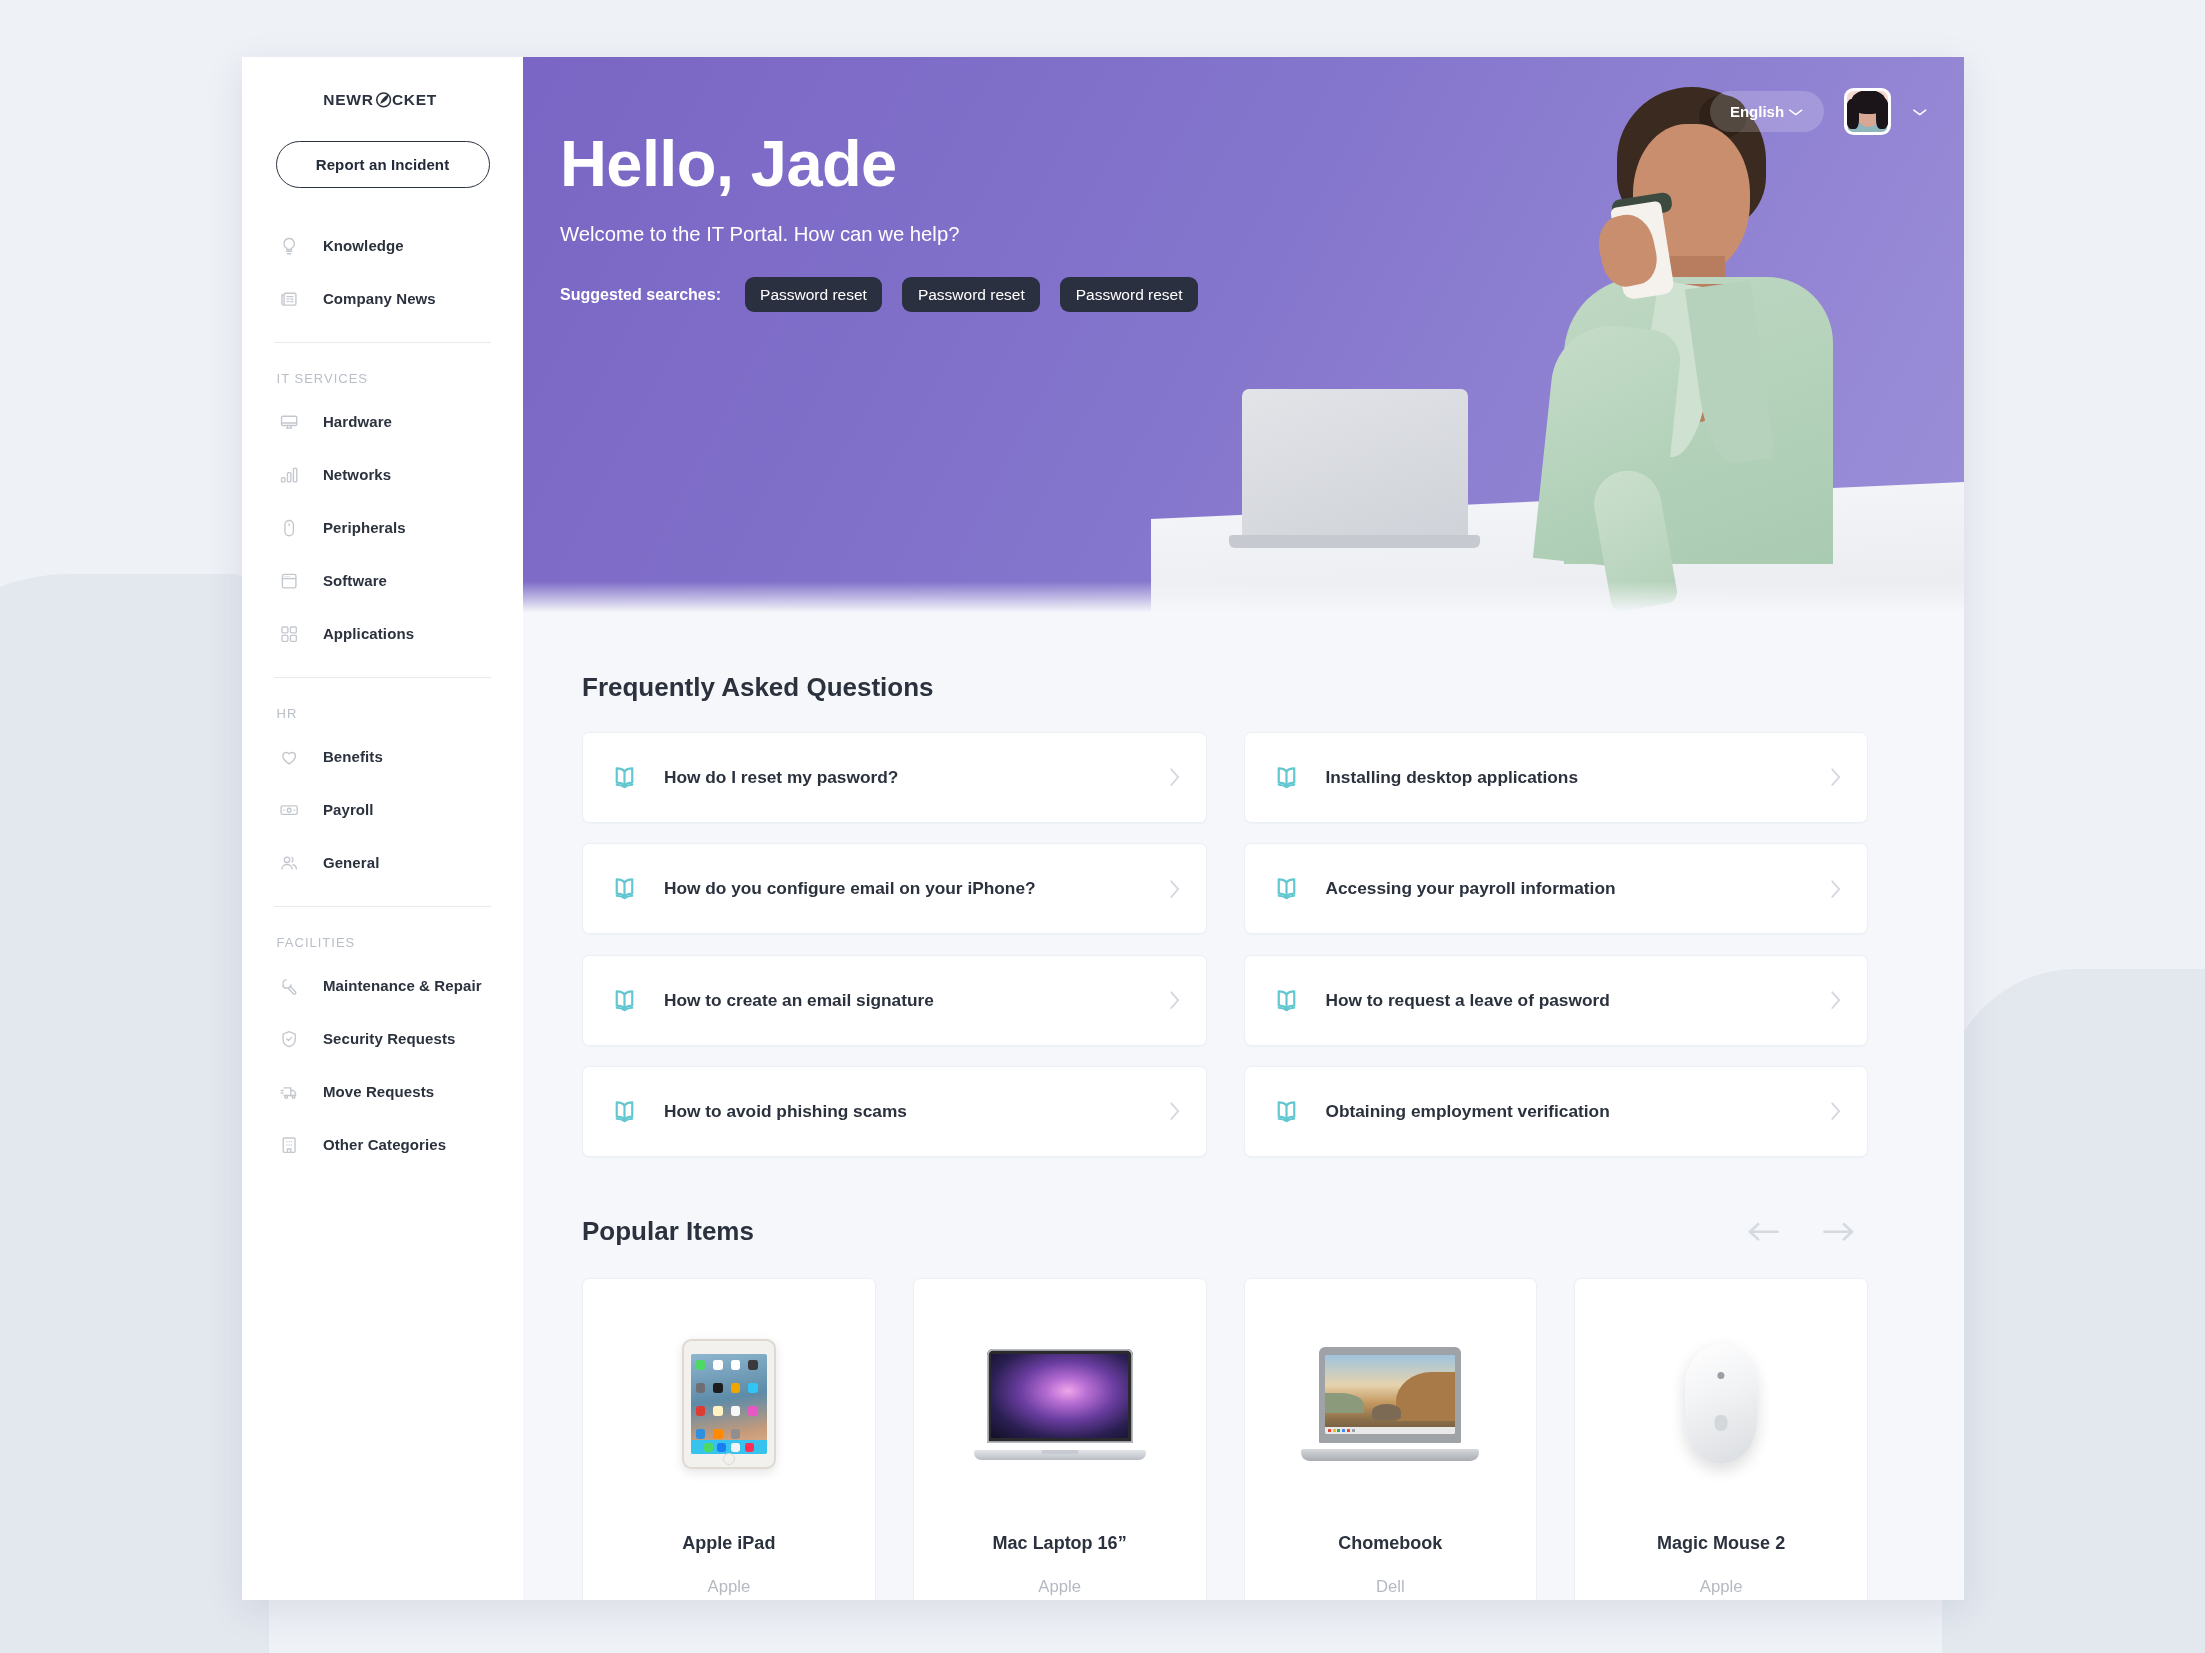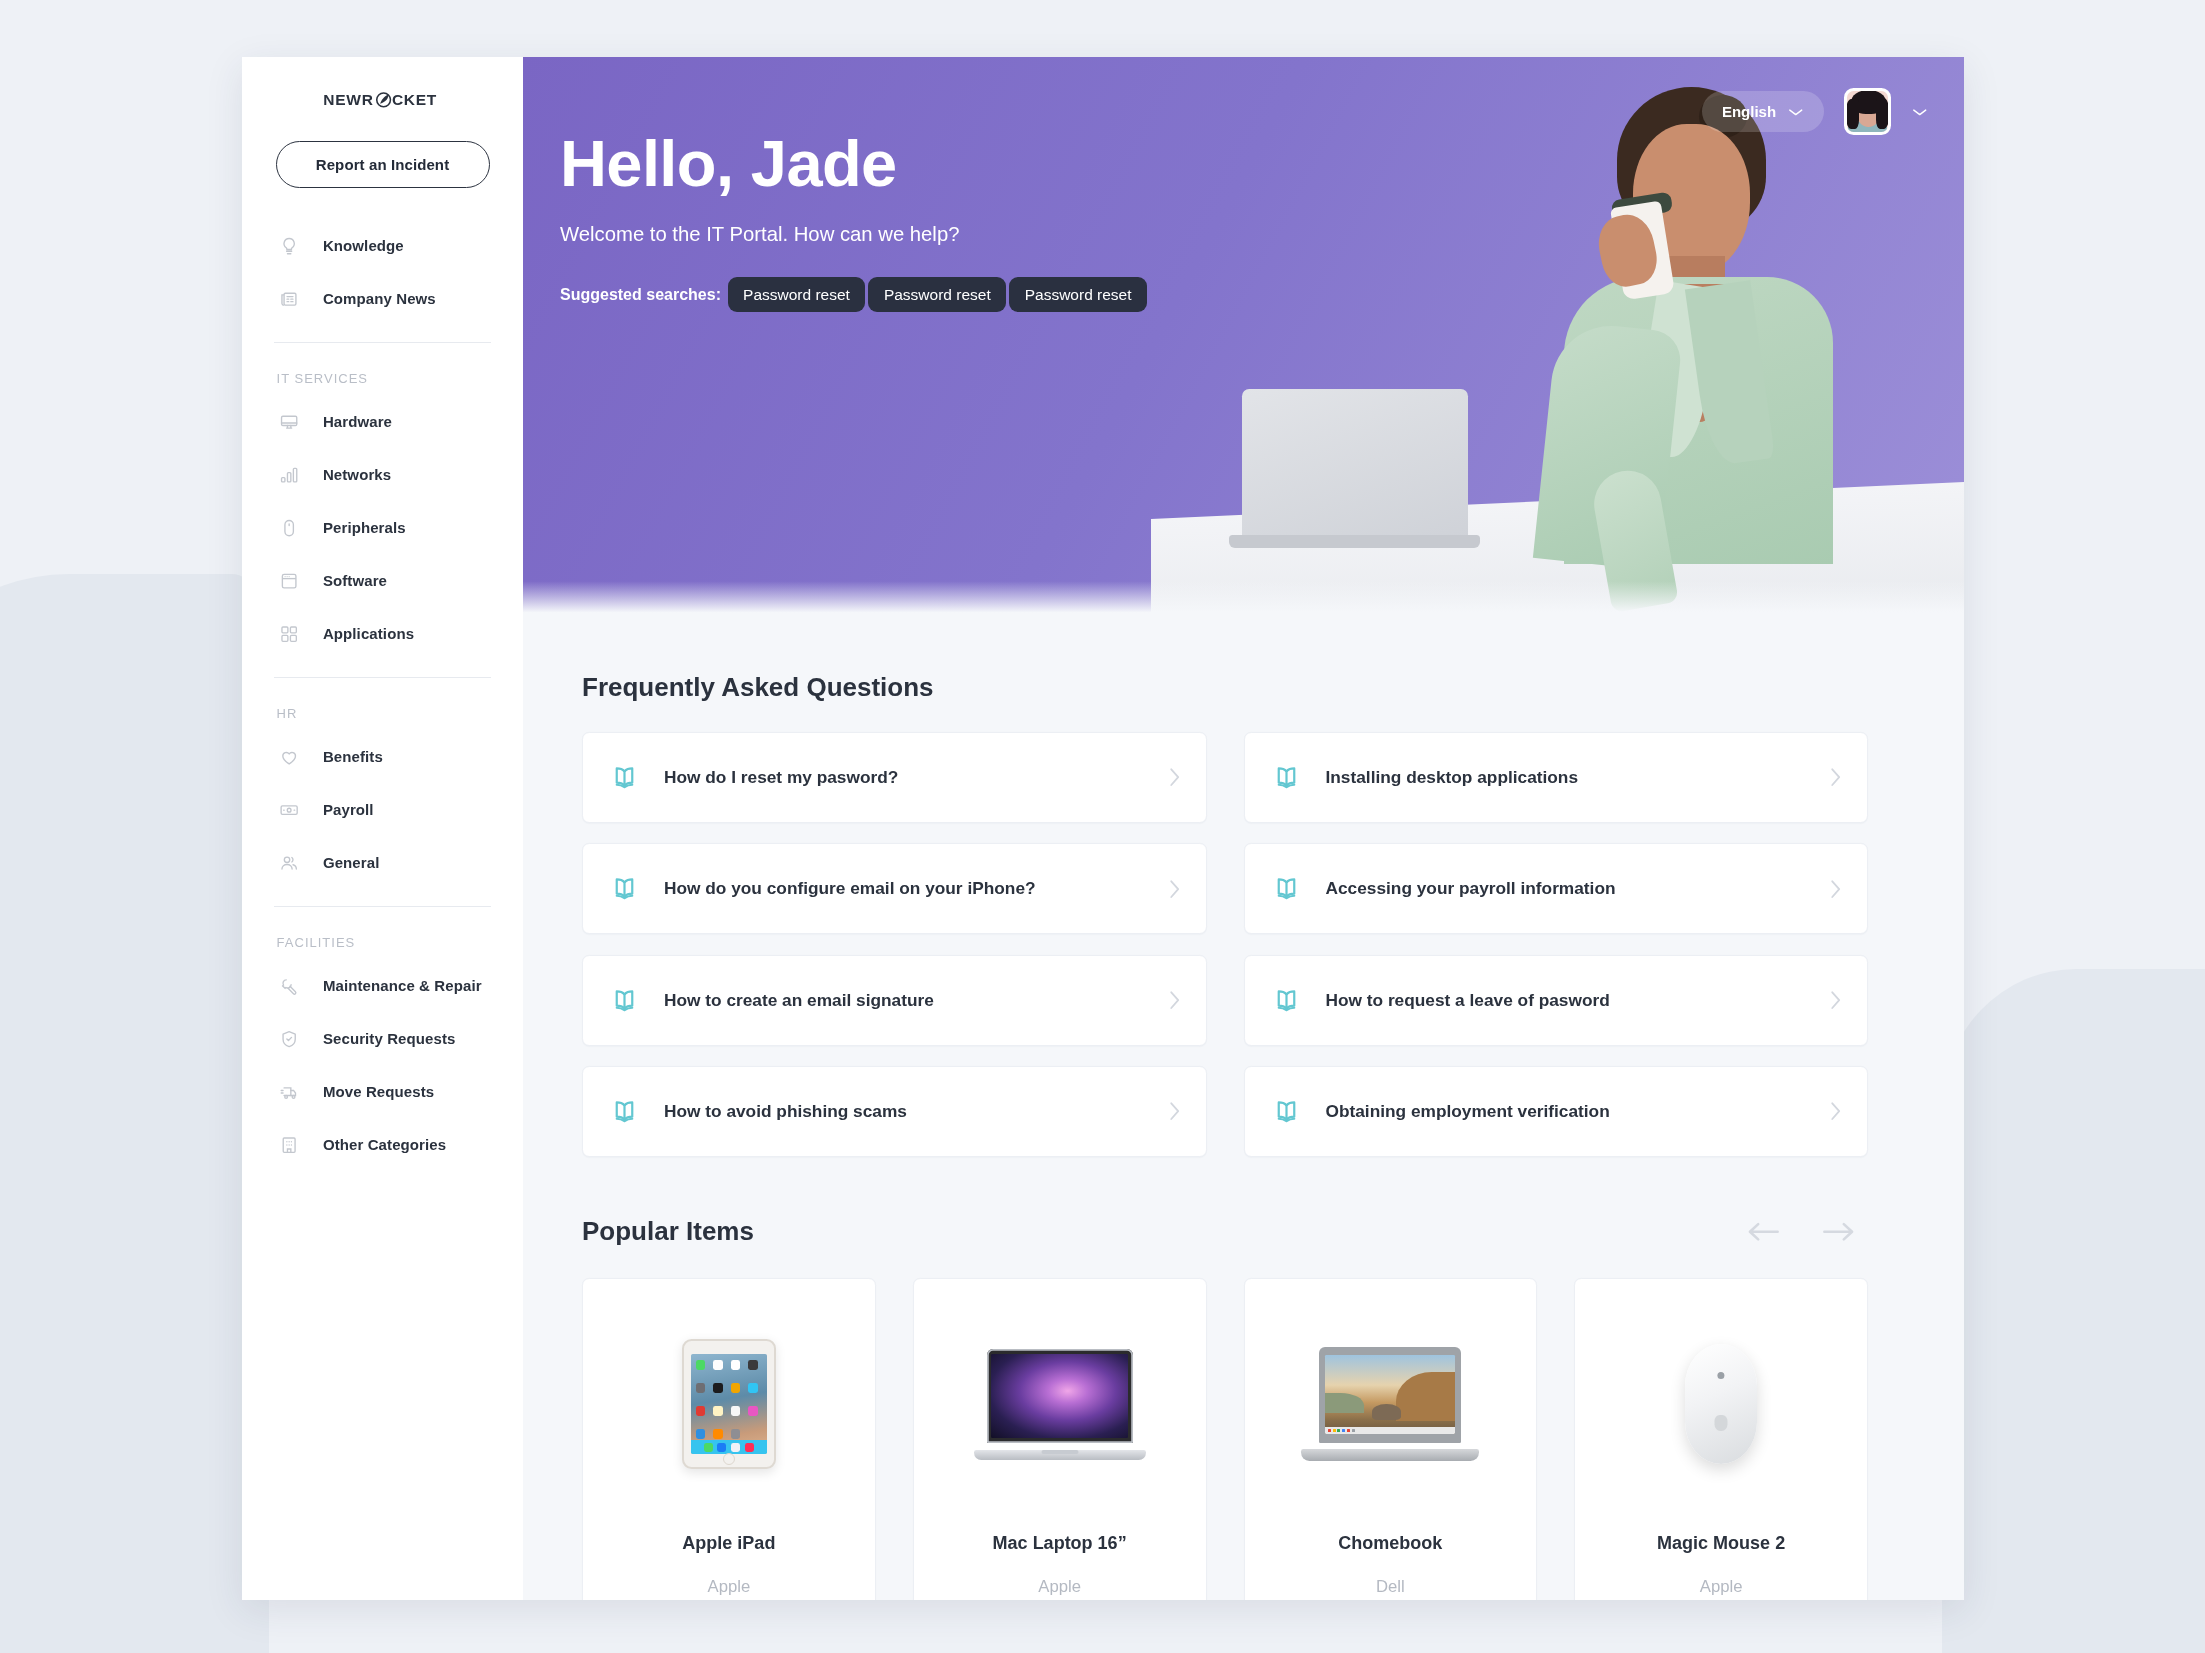--- a/index.html
+++ b/index.html
@@ -61,21 +61,21 @@
   
   .hero {
     position: relative; height: 562px; width: 100%;
     background: linear-gradient(118deg, #7a66c4 0%, #8374cc 45%, #9c8fd8 100%);
     overflow: hidden;
   }
   .hero-topbar {
     position: absolute; top: 31px; right: 37px; display: flex; align-items: center; gap: 20.3px; z-index: 6;
   }
   .lang-pill {
-    display: flex; align-items: center; gap: 12px; height: 41px; padding: 0 20.3px;
+    display: flex; align-items: center; gap: 4px; height: 41px; padding: 0 20.3px;
     background: rgba(255,255,255,.18); border-radius: 24px; cursor: pointer;
   }
   .lang-pill .lbl { color: #fff; font-size: 15px; font-weight: bold; }
   .chev { width: 15.5px; height: 8.4px; }
   .avatar {
     width: 47px; height: 47px; border-radius: 9.6px; border: 3px solid #fff;
     overflow: hidden; cursor: pointer; background: #f4d9d2; position: relative;
   }
   .avatar .av-hair { position:absolute; left:3.6px; top:-1.2px; width:35px; height:24px; background:#1b1418; border-radius: 50% 50% 42% 42%; }
   .avatar .av-hair2 { position:absolute; left:-1.2px; top:8.4px; width:13px; height:30px; background:#1b1418; border-radius: 40% 10% 30% 40%; }
@@ -90,21 +90,21 @@
     margin-top: 36px; width: 631px; height: 62px; border-radius: 31px;
     background: rgba(255,255,255,.30); display: flex; align-items: center;
     padding: 0 27.5px; cursor: text;
   }
   .searchbar input {
     flex: 1; background: transparent; border: 0; outline: 0; color: #fff;
     font-size: 17.3px; font-family: "Liberation Sans", sans-serif;
   }
   .searchbar input::placeholder { color: #fff; opacity: .95; }
   .search-icon { width: 24px; height: 24px; flex: 0 0 24px; }
-  .suggested { margin-top: 31px; display: flex; align-items: center; gap: 3px; }
+  .suggested { margin-top: 31px; display: flex; align-items: center; gap: 20px; }
   .sug-label { color: #fff; font-size: 16px; font-weight: bold; margin-right: 3.6px; }
   .chip {
     background: #2a3040; color: #fff; border-radius: 9px; padding: 8.4px 15.5px;
     font-size: 15.5px; cursor: pointer; white-space: nowrap;
   }
 
   
   .hero-photo { position: absolute; right: 0; bottom: 0; width: 789px; height: 562px; z-index: 2; }
   .desk {
     position: absolute; bottom: 0; right: -24px; width: 837px; height: 138px;

